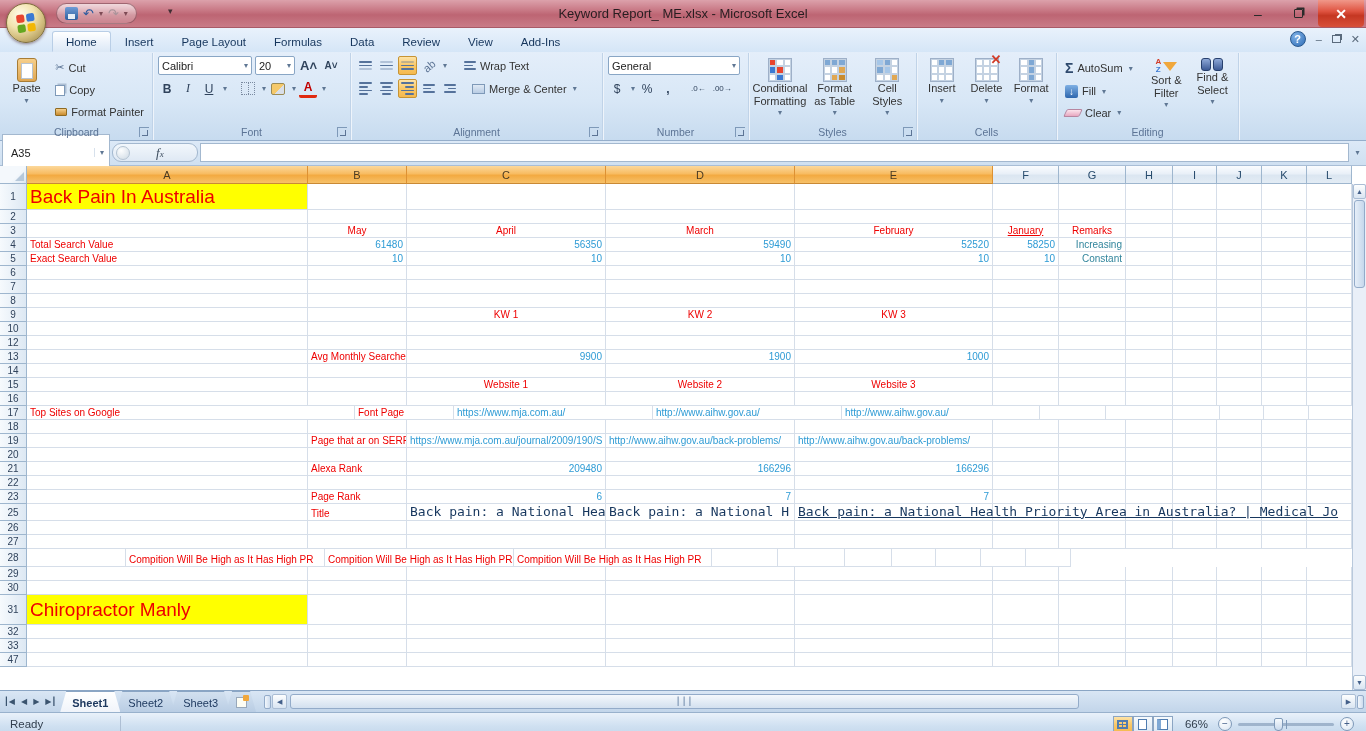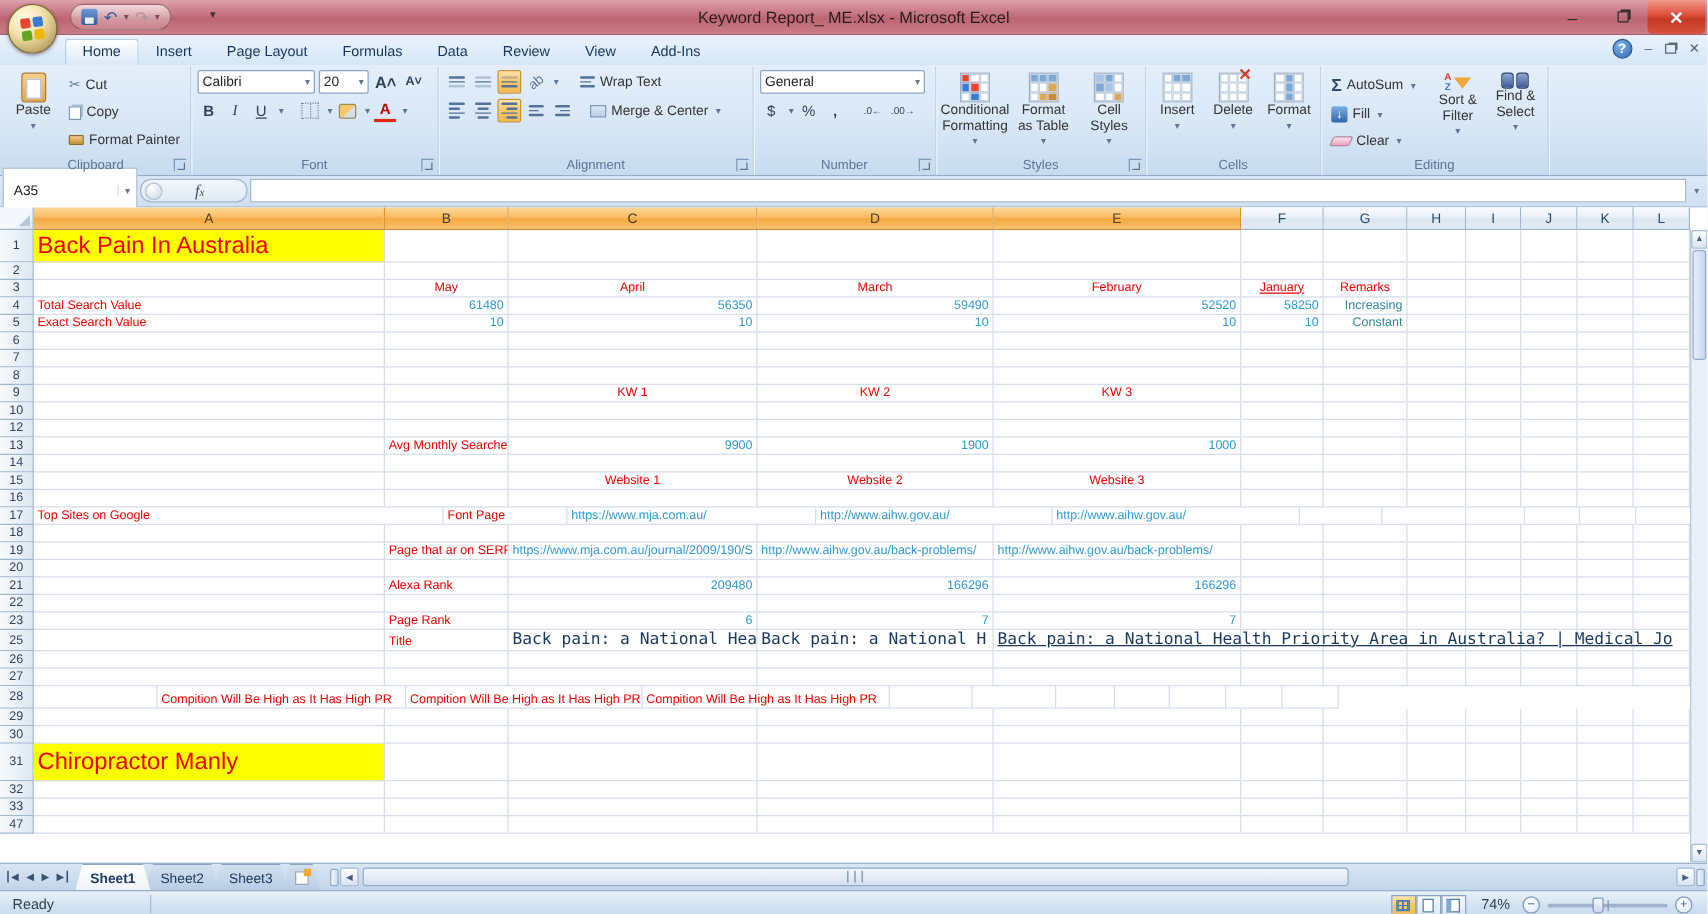--- a/index.html
+++ b/index.html
@@ -1153,21 +1153,21 @@
       <div class="viewbtn on">
           <span class="vb-grid"></span>
         </div>
       <div class="viewbtn">
           <span class="vb-page"></span>
         </div>
       <div class="viewbtn">
           <span class="vb-break"></span>
         </div>
     </div>
-    <div class="zoomlabel">74%</div>
+    <div class="zoomlabel">66%</div>
     <div class="zctl">
       <div class="zbtn">−</div>
       <div class="ztrack">
           <span class="ztick"></span>
           <span class="zthumb"></span>
         </div>
       <div class="zbtn">+</div>
     </div>
   </div>
 

